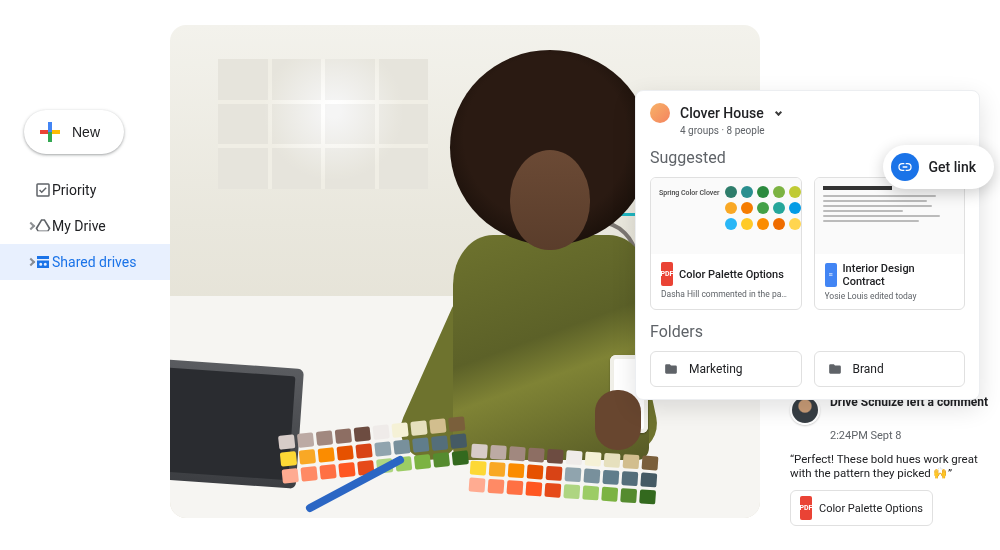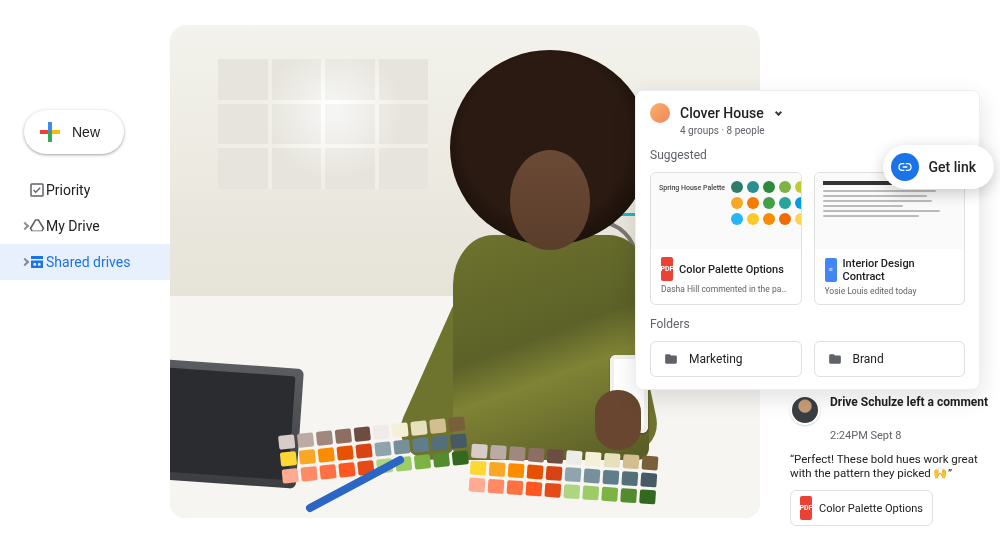--- a/index.html
+++ b/index.html
@@ -15,21 +15,21 @@
   
   .sidebar{position:absolute;left:0;top:110px;width:225px}
   .new-btn{display:flex;align-items:center;gap:12px;background:#fff;border:none;border-radius:24px;padding:12px 24px 12px 16px;box-shadow:0 1px 2px rgba(60,64,67,.3),0 1px 3px 1px rgba(60,64,67,.15);font-size:14px;font-weight:500;margin:0 0 18px 24px;cursor:pointer;color:var(--text)}
   .plus{position:relative;width:20px;height:20px}
   .plus .h,.plus .v{position:absolute;background:#188038}
   .plus .h{left:0;top:8px;width:10px;height:4px;background:#ea4335}
   .plus .h2{left:10px;top:8px;width:10px;height:4px;background:#fbbc04;position:absolute}
   .plus .v{left:8px;top:0;width:4px;height:10px;background:#4285f4}
   .plus .v2{left:8px;top:10px;width:4px;height:10px;background:#34a853;position:absolute}
 
-  .nav-item{display:flex;align-items:center;height:36px;padding:0 16px 0 22px;font-size:14px;color:var(--text);border-radius:0 18px 18px 0;cursor:pointer}
+  .nav-item{display:flex;align-items:center;height:36px;padding:0 16px 0 28px;font-size:14px;color:var(--text);border-radius:0 18px 18px 0;cursor:pointer}
   .nav-item .caret{width:6px;height:6px;border-right:2px solid #5f6368;border-bottom:2px solid #5f6368;transform:rotate(-45deg);opacity:.7;flex-shrink:0}
   .nav-item .caret.hidden{visibility:hidden}
   .nav-item .nav-icon{width:18px;height:18px;display:flex;align-items:center;justify-content:center;color:#5f6368}
   .nav-item .nav-icon svg{width:18px;height:18px;fill:currentColor}
   .nav-item.active{background:#e8f0fe;color:var(--blue);font-weight:400}
   .nav-item.active .nav-icon{color:var(--blue)}
 
   
   .photo{position:absolute;left:170px;top:25px;width:590px;height:493px;border-radius:16px;overflow:hidden;z-index:0}
   .photo .bg{position:absolute;inset:0;background:linear-gradient(180deg,#f3f2ec 0%, #e9e7dd 40%, #dedacb 100%)}
@@ -56,21 +56,21 @@
   .bike .f{position:absolute;left:30px;top:28px;width:100px;height:58px;border:3px solid #1fb6c1;border-left:none;border-bottom:none;transform:skewX(-14deg)}
   .pen{position:absolute;left:130px;bottom:30px;width:110px;height:8px;background:#2b66c4;border-radius:4px;transform:rotate(-28deg)}
 
   
   .drive-panel{position:absolute;left:635px;top:90px;width:345px;background:#fff;border:1px solid #eceef1;border-radius:8px;box-shadow:0 8px 24px rgba(0,0,0,.12);padding:12px 14px;z-index:2}
   .dp-header{display:flex;align-items:center;gap:10px;margin-bottom:2px}
   .dp-avatar{width:20px;height:20px;border-radius:50%;background:linear-gradient(135deg,#f7b267,#f4845f);flex-shrink:0}
   .dp-title{font-size:14px;font-weight:500}
   .dp-sub{font-size:10px;color:var(--muted);margin-left:30px;margin-bottom:12px}
   .dp-caret{width:5px;height:5px;border-right:2px solid #3c3c3c;border-bottom:2px solid #3c3c3c;transform:rotate(45deg);margin-left:2px;margin-top:-1px}
-  .section-label{font-size:12px;color:var(--muted);margin:10px 0}
+  .section-label{font-size:16px;color:var(--muted);margin:10px 0}
   .cards-row{display:flex;gap:12px}
   .file-card{flex:1;border:1px solid var(--border);border-radius:6px;overflow:hidden}
   .file-thumb{height:76px;background:#fafafa;padding:8px;font-size:6px;color:#777}
   .thumb-palette{display:flex;gap:6px;align-items:flex-start}
   .thumb-palette .lbl{font-size:7px;font-weight:500;color:#444;margin-top:3px;white-space:nowrap}
   .dots{display:grid;grid-template-columns:repeat(5,12px);grid-auto-rows:12px;gap:4px}
   .dots span{width:12px;height:12px;border-radius:50%}
   .thumb-doc{display:flex;flex-direction:column;gap:3px}
   .thumb-doc .t{height:4px;background:#333;width:52%;margin-bottom:2px}
   .thumb-doc .l{height:2px;background:#bbb;border-radius:1px}
@@ -248,21 +248,21 @@
     <div class="dp-title">Clover House</div>
     <div class="dp-caret"></div>
   </div>
   <div class="dp-sub">4 groups · 8 people</div>
 
   <div class="section-label">Suggested</div>
   <div class="cards-row">
     <div class="file-card">
       <div class="file-thumb">
         <div class="thumb-palette">
-          <div class="lbl">Spring House Palette</div>
+          <div class="lbl">Spring Color Clover</div>
           <div class="dots" id="dots">
               <span style="background: rgb(46, 125, 107);"></span>
               <span style="background: rgb(42, 143, 143);"></span>
               <span style="background: rgb(43, 138, 62);"></span>
               <span style="background: rgb(124, 179, 66);"></span>
               <span style="background: rgb(192, 202, 51);"></span>
               <span style="background: rgb(249, 168, 37);"></span>
               <span style="background: rgb(245, 124, 0);"></span>
               <span style="background: rgb(67, 160, 71);"></span>
               <span style="background: rgb(38, 166, 154);"></span>

